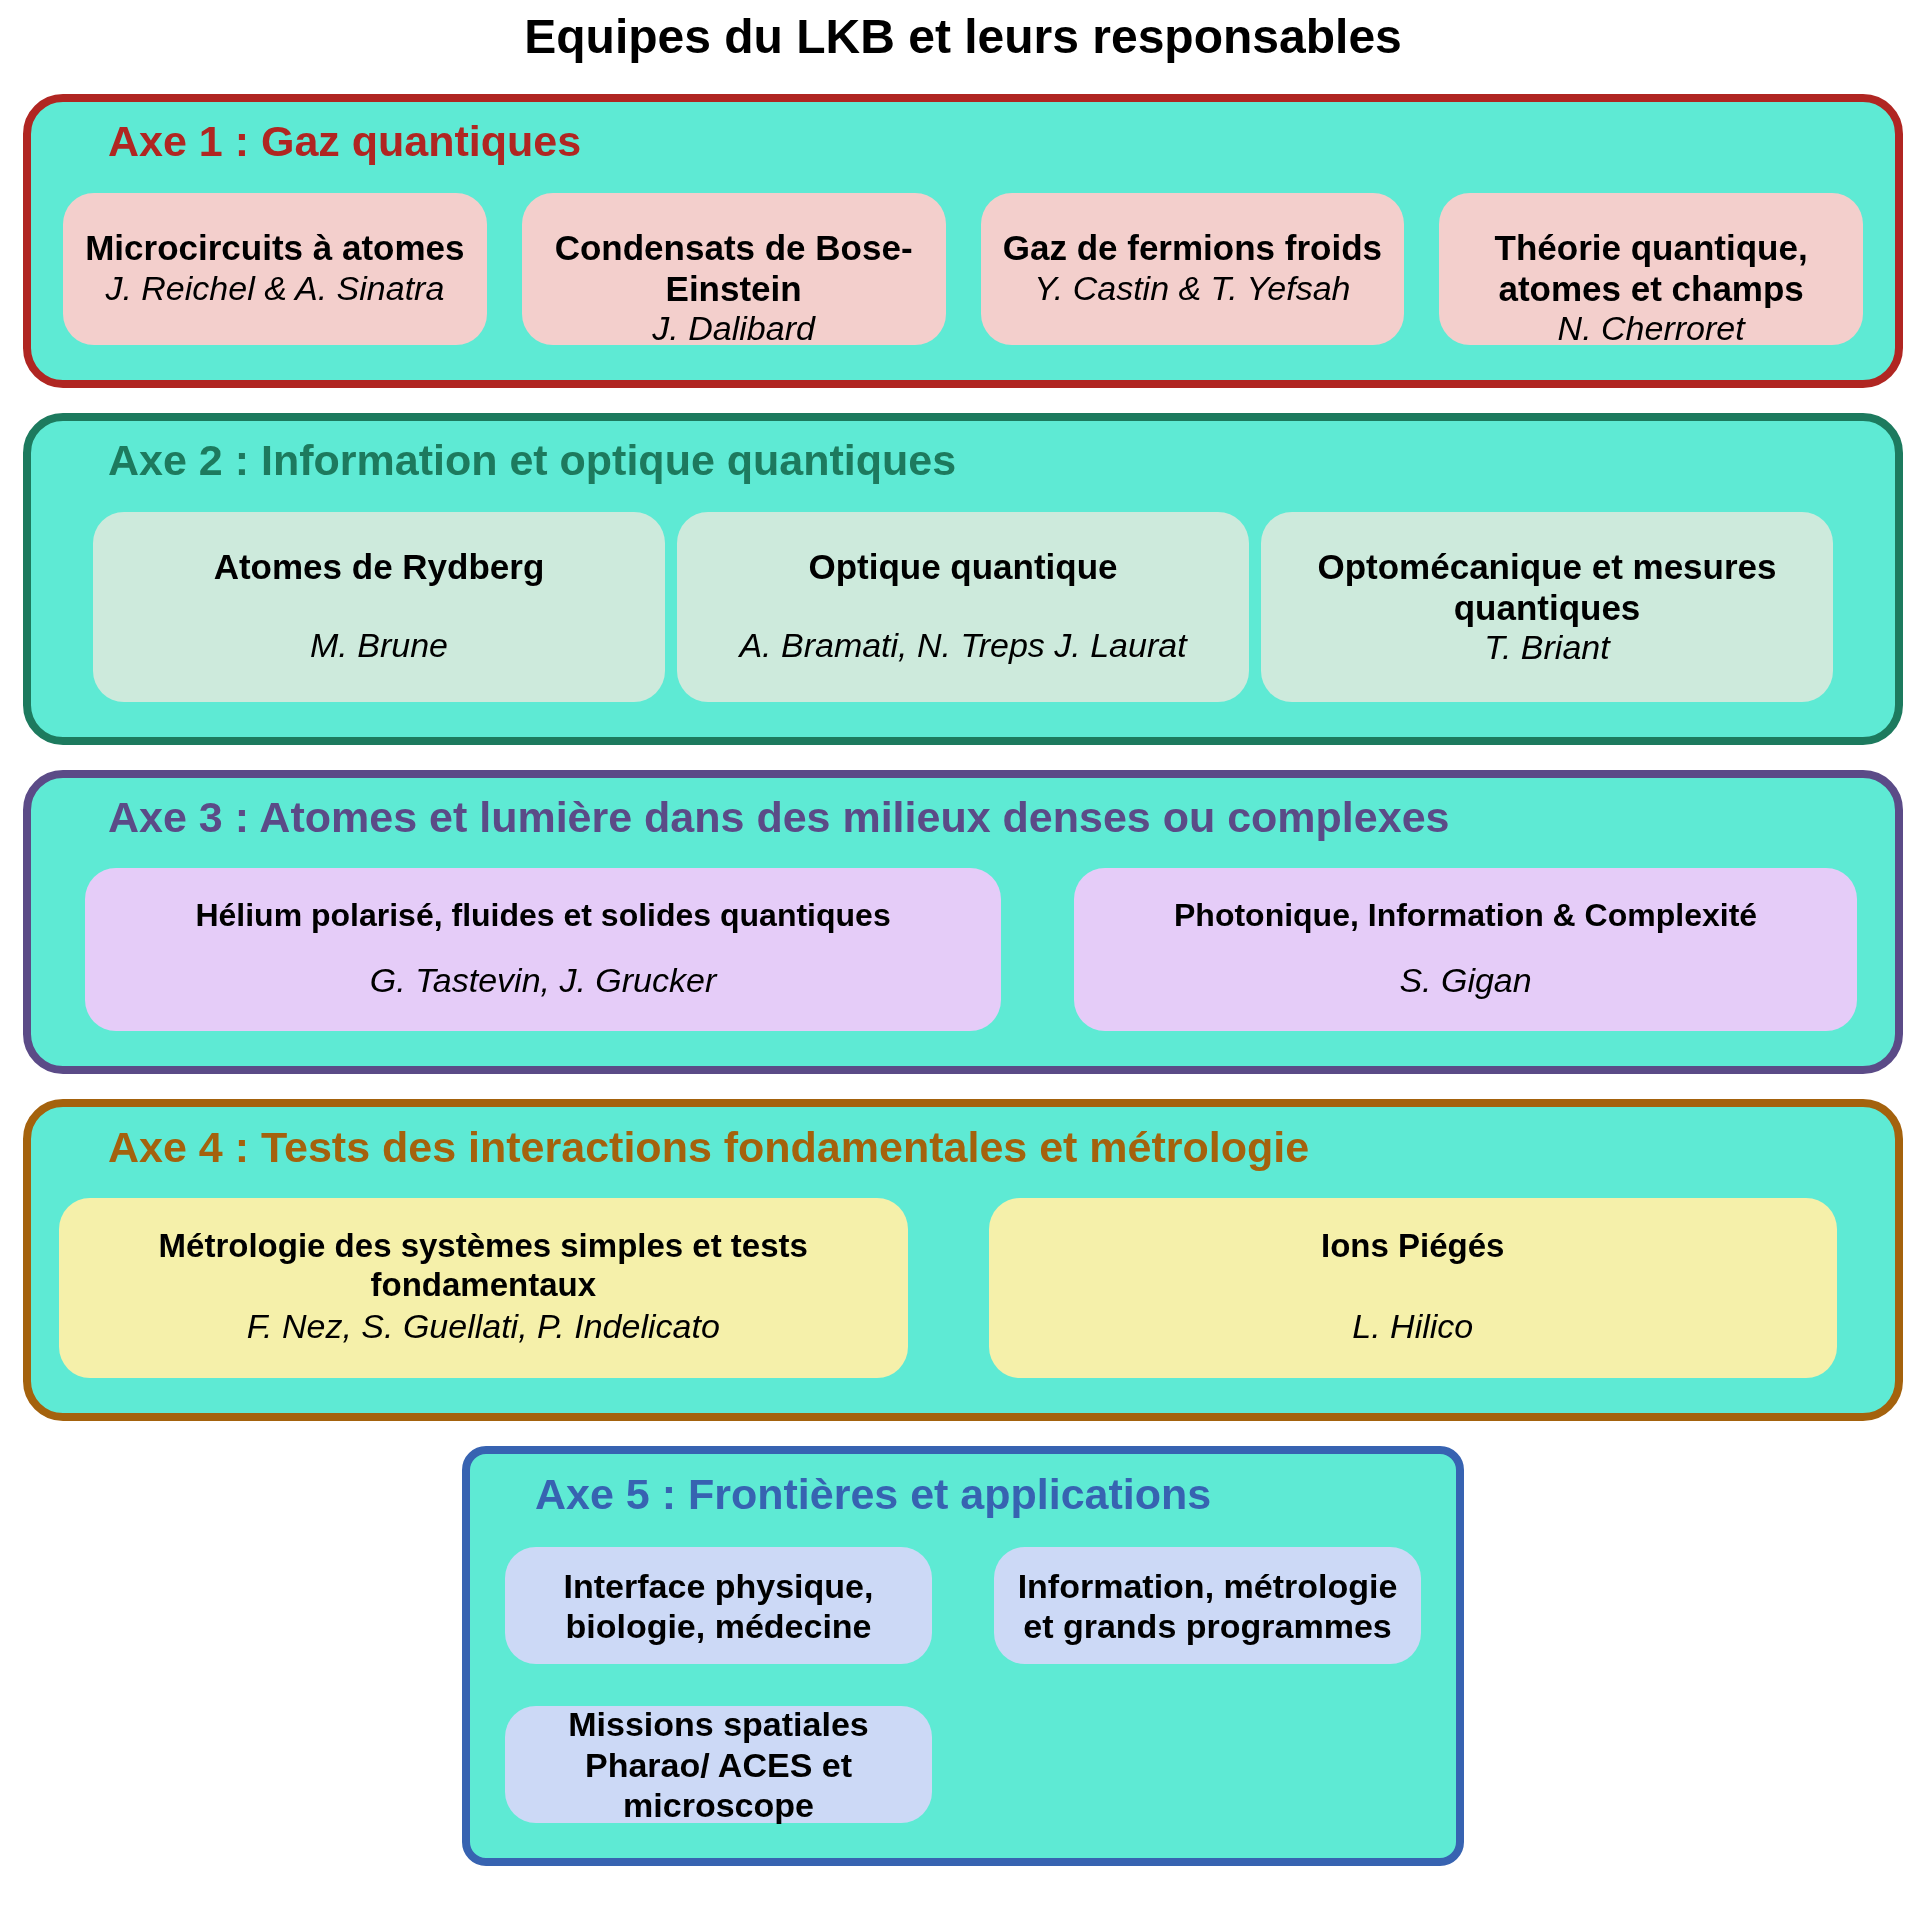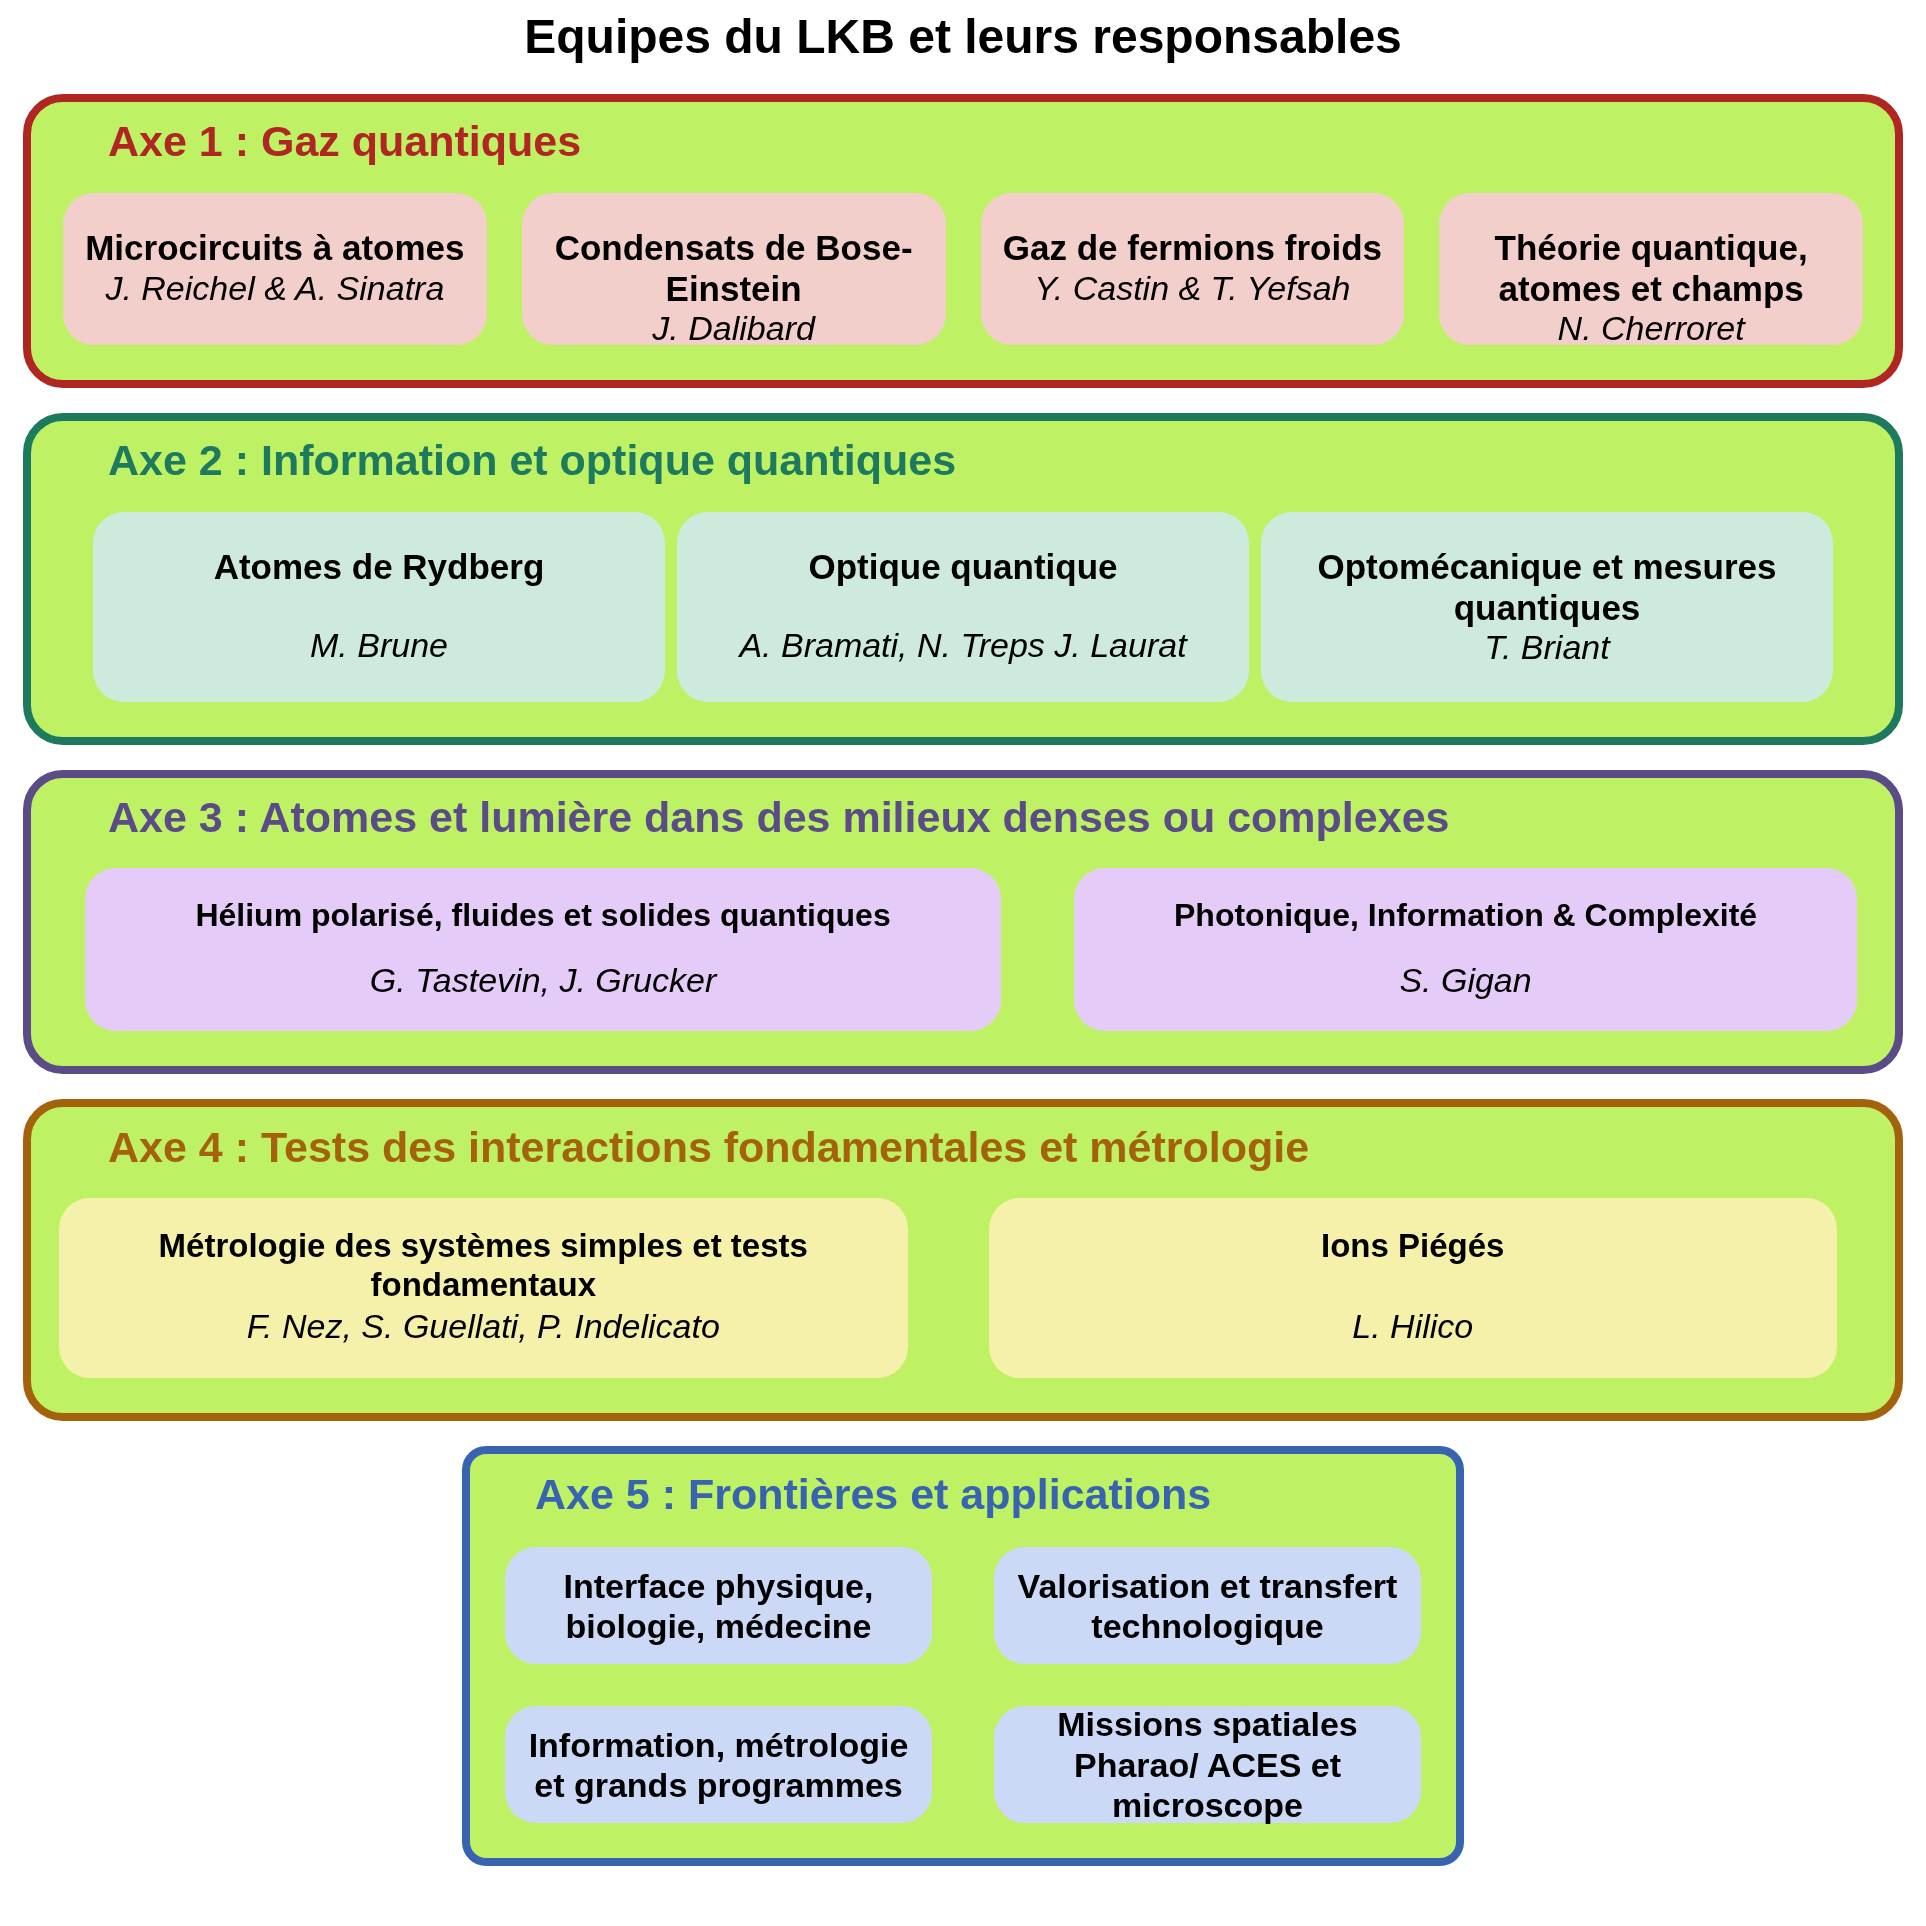--- a/index.html
+++ b/index.html
@@ -14,21 +14,21 @@
     font-size:48px;
     font-weight:bold;
     padding-top:9.2px;
     height:69px;
   }
   .axe {
     border:8.5px solid var(--accent,#888);
     border-radius:40px;
     margin:25px 23px 0 23px;
     padding-top:15.4px;
-    background:#bef264;
+    background:#5eead4;
   }
   .axe-heading {
     color:var(--accent,#888);
     font-size:43px;
     font-weight:bold;
     padding-left:77px;
     line-height:1.15;
   }
   .teams {
     display:flex;
@@ -148,23 +148,20 @@
   </div>
 </section>
 
 <section class="axe axe-5" style="--accent: #3763b1; --fill: #ccd9f6;">
   <h2 class="axe-heading">Axe 5 : Frontières et applications</h2>
   <div class="teams">
     <div class="team">
       <div class="team-name">Interface physique, biologie, médecine</div>
     </div>
     <div class="team">
-      <div class="team-name">Valorisation et transfert technologique</div>
-    </div>
-    <div class="team">
       <div class="team-name">Information, métrologie et grands programmes</div>
     </div>
     <div class="team">
       <div class="team-name">Missions spatiales Pharao/ ACES et microscope</div>
     </div>
   </div>
 </section>
 
 
 </body></html>

